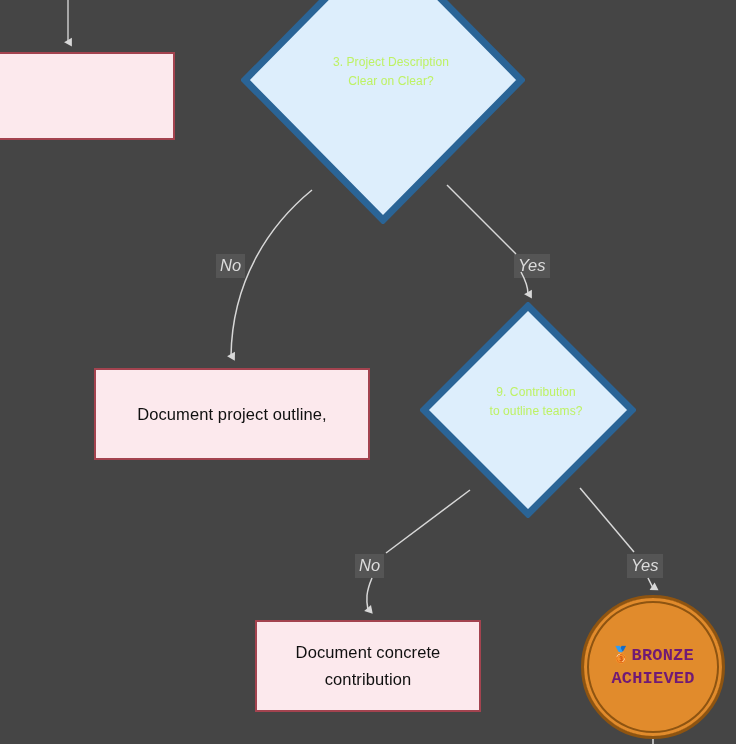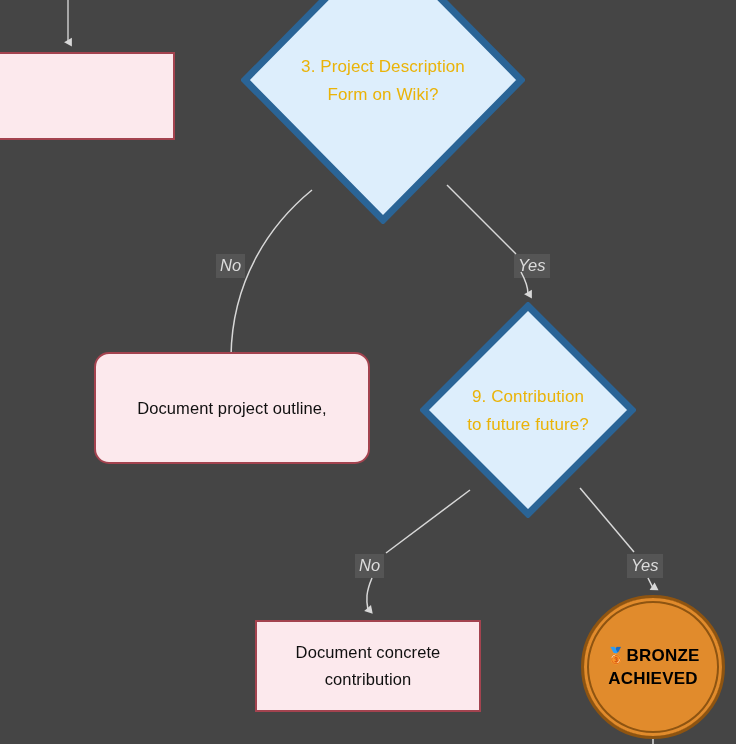--- a/index.html
+++ b/index.html
@@ -48,25 +48,25 @@
     position: absolute;
   }
   .diamond-shape {
     position: absolute;
     left: 0; top: 0;
     width: 100%;
     height: 100%;
   }
   .diamond-label {
     position: absolute;
-    left: 0;
+    left: 8px;
     width: 100%;
     text-align: center;
-    color: #eab308;
-    font-size: 17px;
+    color: #bef264;
+    font-size: 12px;
     line-height: 1.62;
     letter-spacing: 0.1px;
   }
 
   
   .edge-label {
     position: absolute;
     color: #dcdcdc;
     font-size: 16.5px;
     line-height: 1;
@@ -81,27 +81,27 @@
     position: absolute;
     border-radius: 50%;
     background: #e18b2c;
     border: 3px solid #8e5411;
     box-shadow: inset 0 0 0 3px #e18b2c, inset 0 0 0 5px #8e5411;
     display: flex;
     align-items: center;
     justify-content: center;
   }
   .badge-inner {
-    text-align: center;
-    color: #000000;
+    color: #701a75;
     font-size: 17px;
     font-weight: bold;
     line-height: 1.30;
     letter-spacing: 0.2px;
     padding-top: 1px;
+    font-family: Liberation Mono, monospace;
   }
   .badge-line1 { white-space: nowrap; }
   .badge-medal { font-size: 16px; }
 </style>
 </head>
 <body>
 
 <div id="canvas">
 
   <svg class="edges" viewBox="0 0 736 744" xmlns="http://www.w3.org/2000/svg">
@@ -142,38 +142,38 @@
   <div class="node-box" style="left:-34px; top:52px; width:209px; height:88px;">
     <span class="txt"><br></span>
   </div>
 
   <div class="diamond-wrap" style="left:241px; top:-64px; width:284px; height:288px;">
     <svg class="diamond-shape" viewBox="0 0 284 288" xmlns="http://www.w3.org/2000/svg" preserveAspectRatio="none">
       <polygon points="142,4 280,144 142,284 4,144" fill="#ddeefc" stroke="#2a6496" stroke-width="7"></polygon>
     </svg>
     <div class="diamond-label" style="top:117px;">
       <span>3. Project Description</span><br>
-      <span>Form on Wiki?</span>
+      <span>Clear on Clear?</span>
     </div>
   </div>
 
   <div class="edge-label" style="left:216px; top:254px;">No</div>
   <div class="edge-label" style="left:514px; top:254px;">Yes</div>
 
-  <div class="node-box" style="left:94px; top:352px; width:276px; height:112px;border-radius:15px;">
+  <div class="node-box" style="left:94px; top:368px; width:276px; height:92px;">
     <span class="txt"><span>Document project outline,</span><br></span>
   </div>
 
   <div class="diamond-wrap" style="left:420px; top:302px; width:216px; height:216px;">
     <svg class="diamond-shape" viewBox="0 0 216 216" xmlns="http://www.w3.org/2000/svg" preserveAspectRatio="none">
       <polygon points="108,4 212,108 108,212 4,108" fill="#ddeefc" stroke="#2a6496" stroke-width="7"></polygon>
     </svg>
     <div class="diamond-label" style="top:81px;">
       <span>9. Contribution</span><br>
-      <span>to future future?</span>
+      <span>to outline teams?</span>
     </div>
   </div>
 
   <div class="edge-label" style="left:355px; top:554px;">No</div>
   <div class="edge-label" style="left:627px; top:554px;">Yes</div>
 
   <div class="node-box" style="left:255px; top:620px; width:226px; height:92px;">
     <span class="txt"><span>Document concrete</span><br><span>contribution</span></span>
   </div>
 

